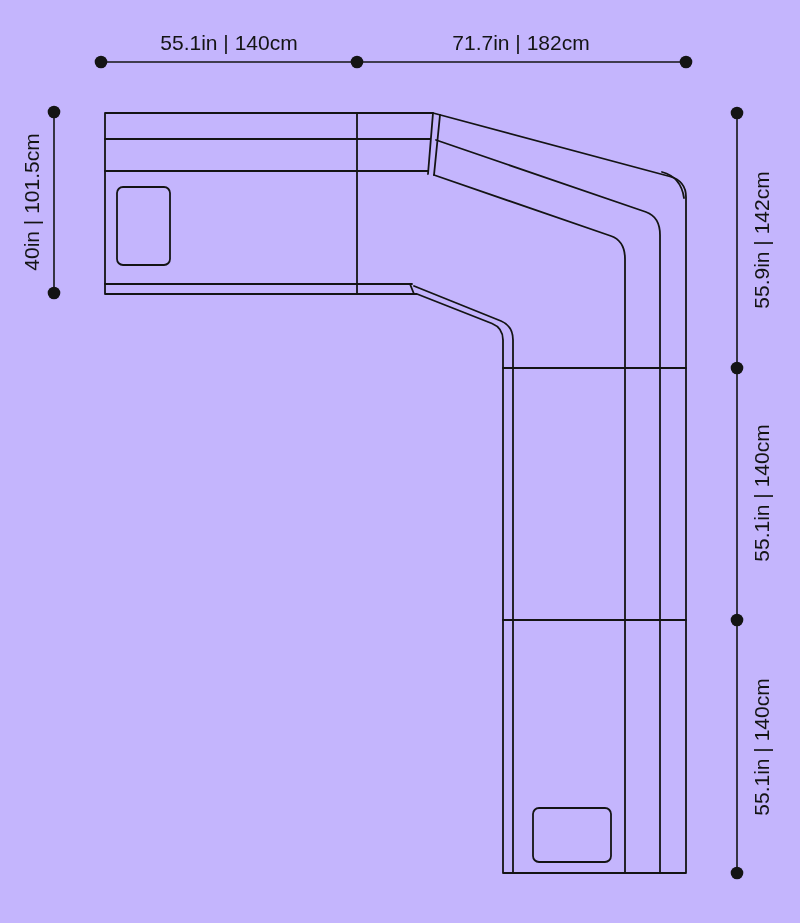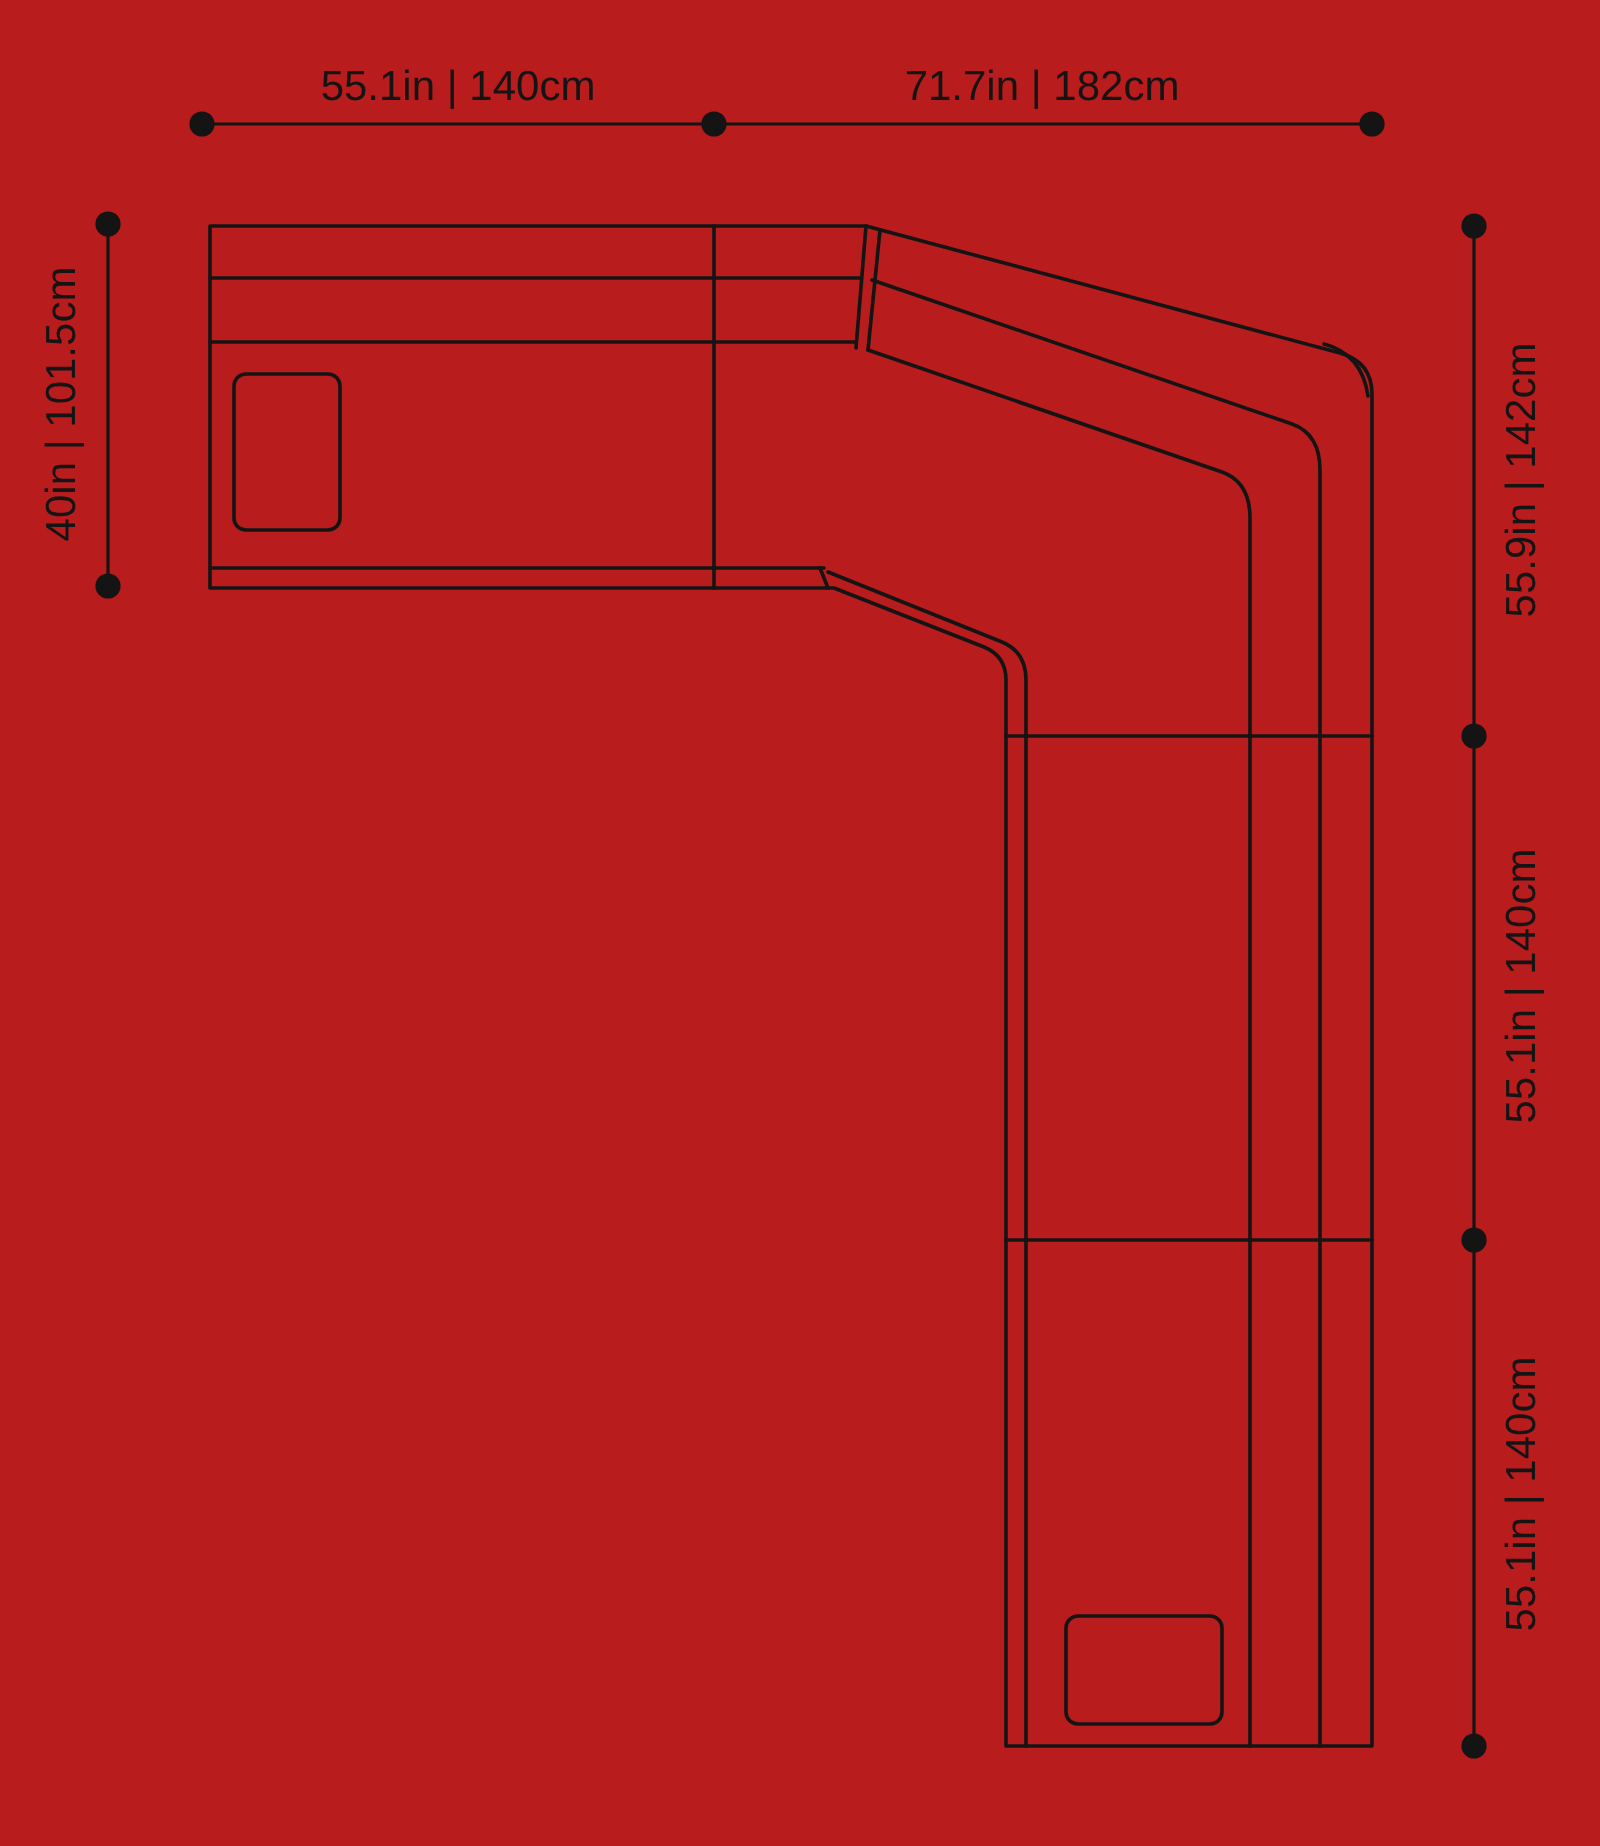--- a/index.html
+++ b/index.html
@@ -4,21 +4,21 @@
 <style>
   html, body {
     margin: 0;
     padding: 0;
     background: #ffffff;
   }
   .canvas {
     position: relative;
     width: 800px;
     height: 923px;
-    background: #b91c1c;
+    background: #c4b5fd;
     overflow: hidden;
   }
   svg { display: block; }
   .sofa-line {
     fill: none;
     stroke: #141414;
     stroke-width: 1.8;
     stroke-linejoin: round;
     stroke-linecap: round;
   }

